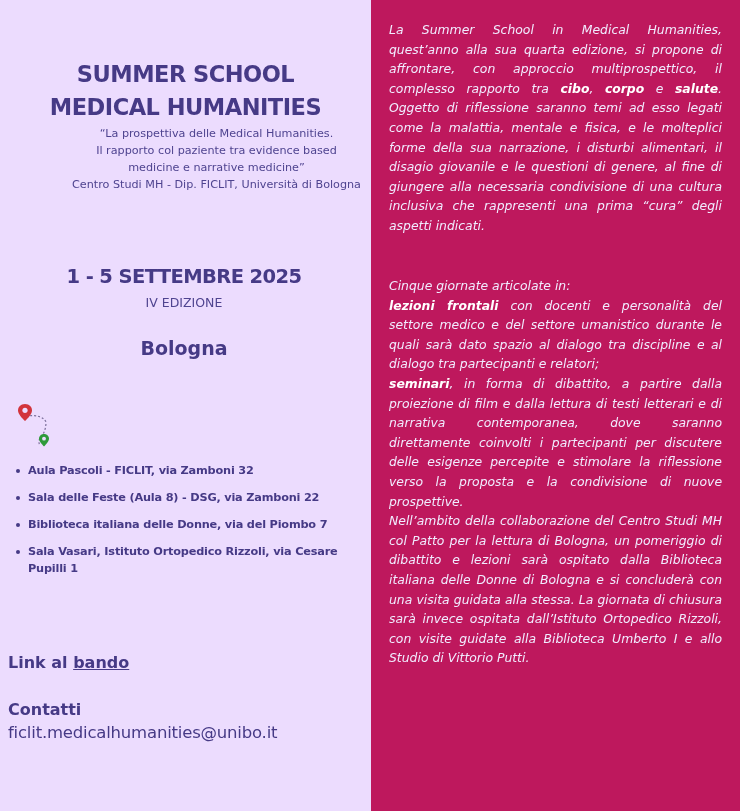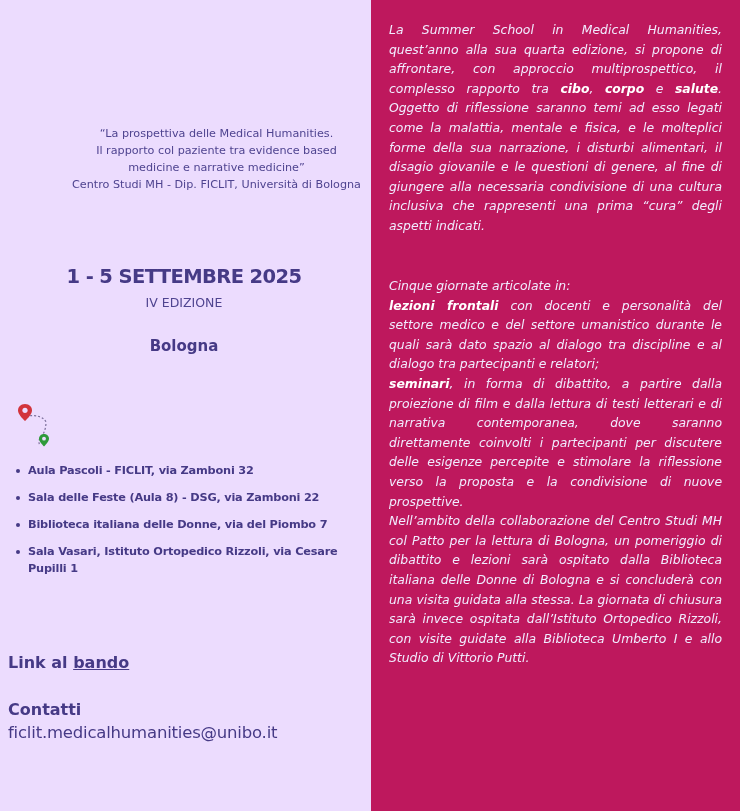--- a/index.html
+++ b/index.html
@@ -32,21 +32,21 @@
   .dates {
     position: absolute; left: 0; top: 265px; width: 368px; text-align: center;
     font-weight: bold; font-size: 19.5px; letter-spacing: -0.6px; color: #463a86;
   }
   .edition {
     position: absolute; left: 0; top: 295px; width: 368px; text-align: center;
     font-size: 12.5px; color: #4f4490;
   }
   .city {
     position: absolute; left: 0; top: 337px; width: 368px; text-align: center;
-    font-weight: bold; font-size: 15px; color: #463a86;
+    font-weight: bold; font-size: 19px; color: #463a86;
   }
   .route-icon { position: absolute; left: 16px; top: 402px; width: 40px; height: 50px; }
   .venues {
     position: absolute; left: 12px; top: 462px; width: 345px; margin: 0; padding: 0; list-style: none;
   }
   .venues li {
     position: relative; padding-left: 16px; font-weight: bold; font-size: 11.3px;
     color: #463a86; line-height: 17px; margin-bottom: 10px; letter-spacing: -0.2px;
   }
   .venues li .bullet {
@@ -67,20 +67,22 @@
     line-height: 19.6px; text-align: justify; color: #f1ecff; margin: 0;
   }
   .para b { font-weight: bold; color: #ffffff; }
   .p1 { top: 20px; }
   .p2 { top: 276px; }
 </style>
 </head>
 <body>
 
 <div class="left">
+  <div class="title l1">SUMMER SCHOOL</div>
+  <div class="title l2">MEDICAL HUMANITIES</div>
   <div class="subtitle">
     <div>“La prospettiva delle Medical Humanities.</div>
     <div>Il rapporto col paziente tra evidence based</div>
     <div>medicine e narrative medicine”</div>
     <div>Centro Studi MH - Dip. FICLIT, Università di Bologna</div>
   </div>
 
   <div class="dates">1 - 5 SETTEMBRE 2025</div>
   <div class="edition">IV EDIZIONE</div>
   <div class="city">Bologna</div>

